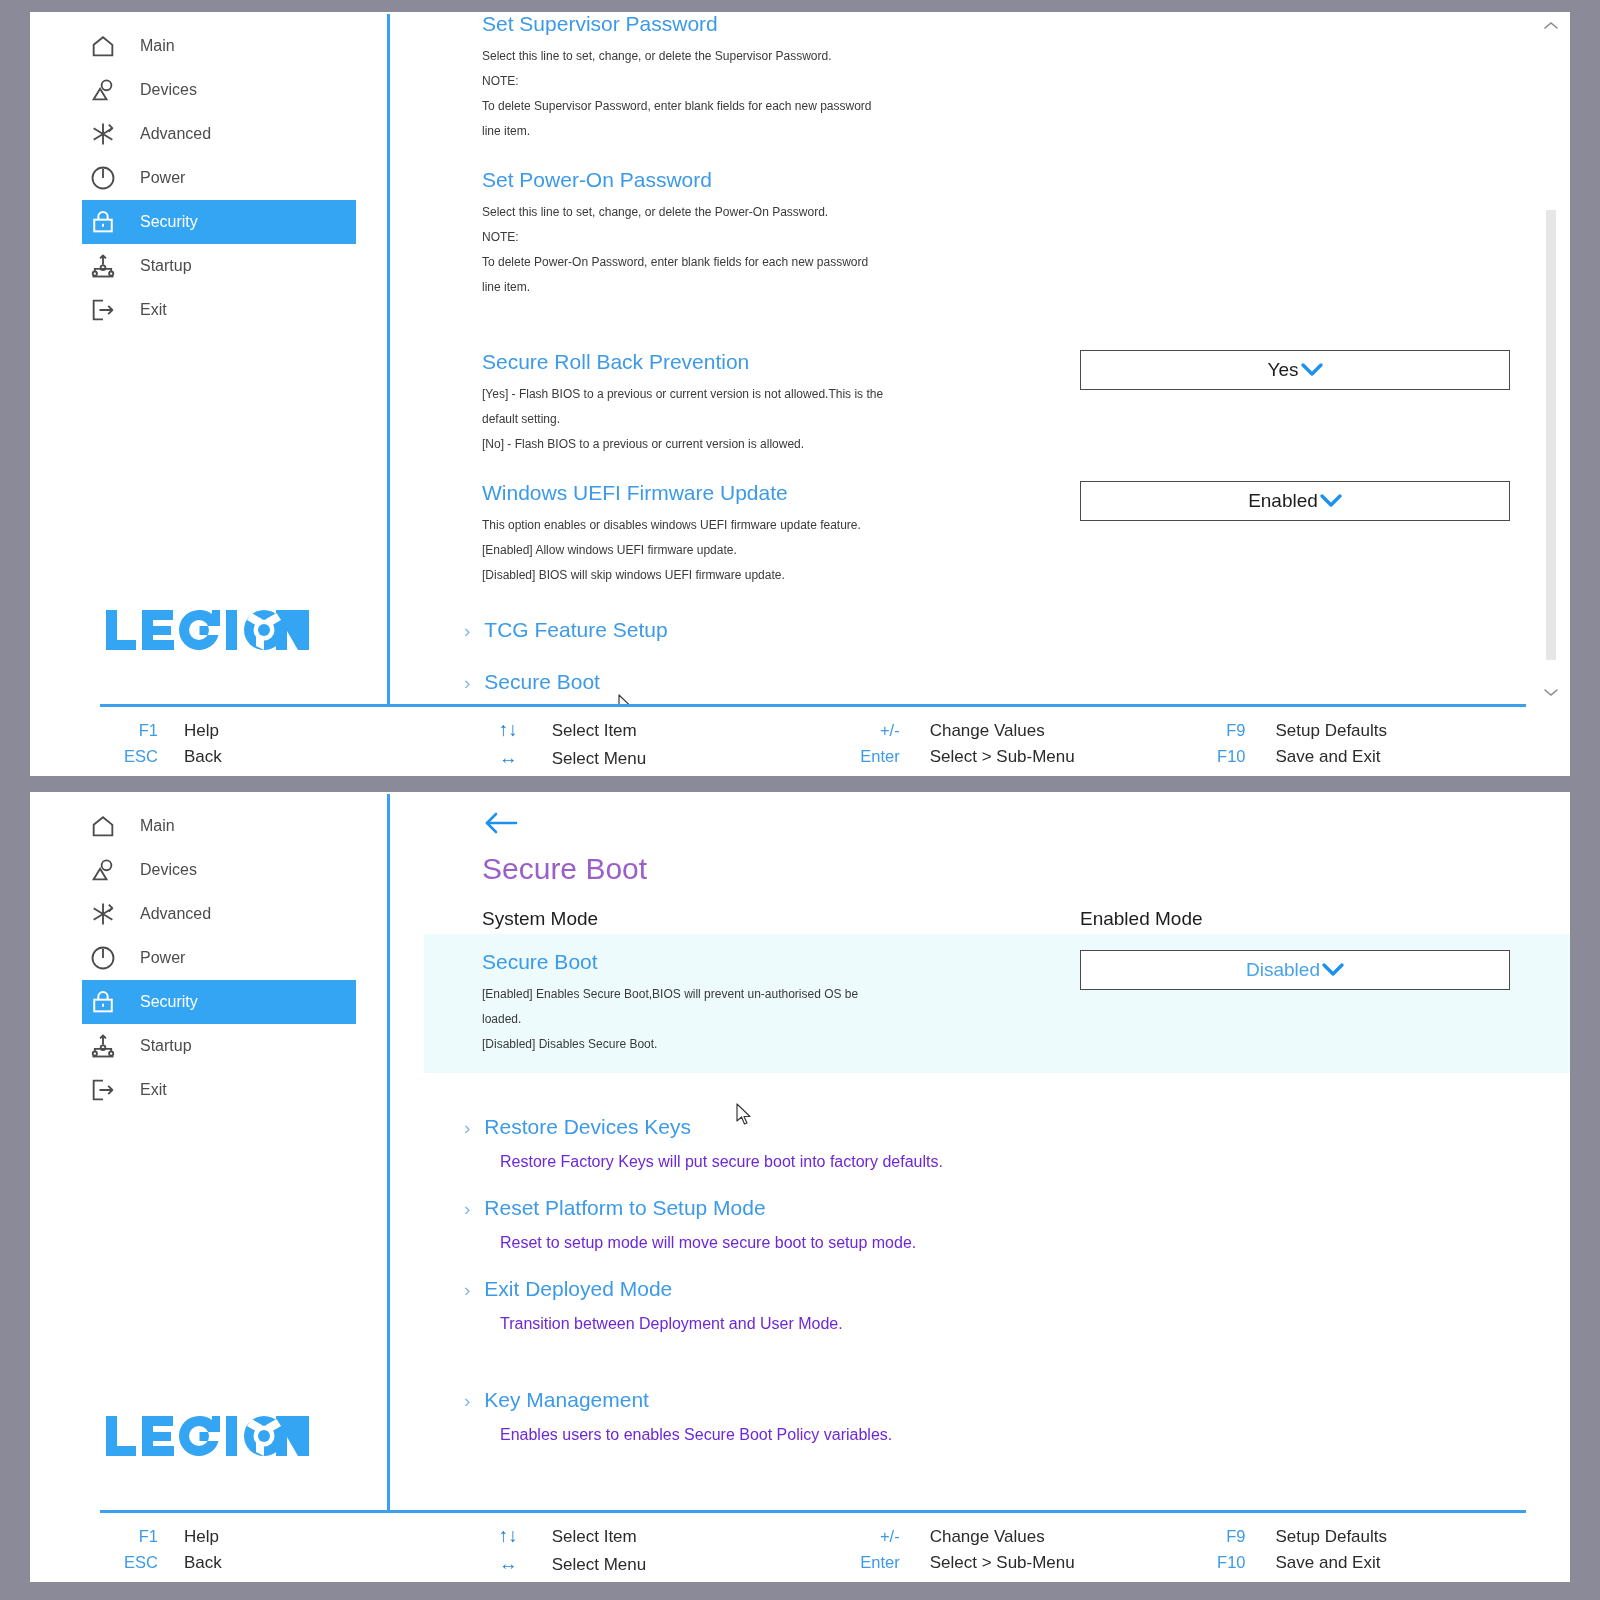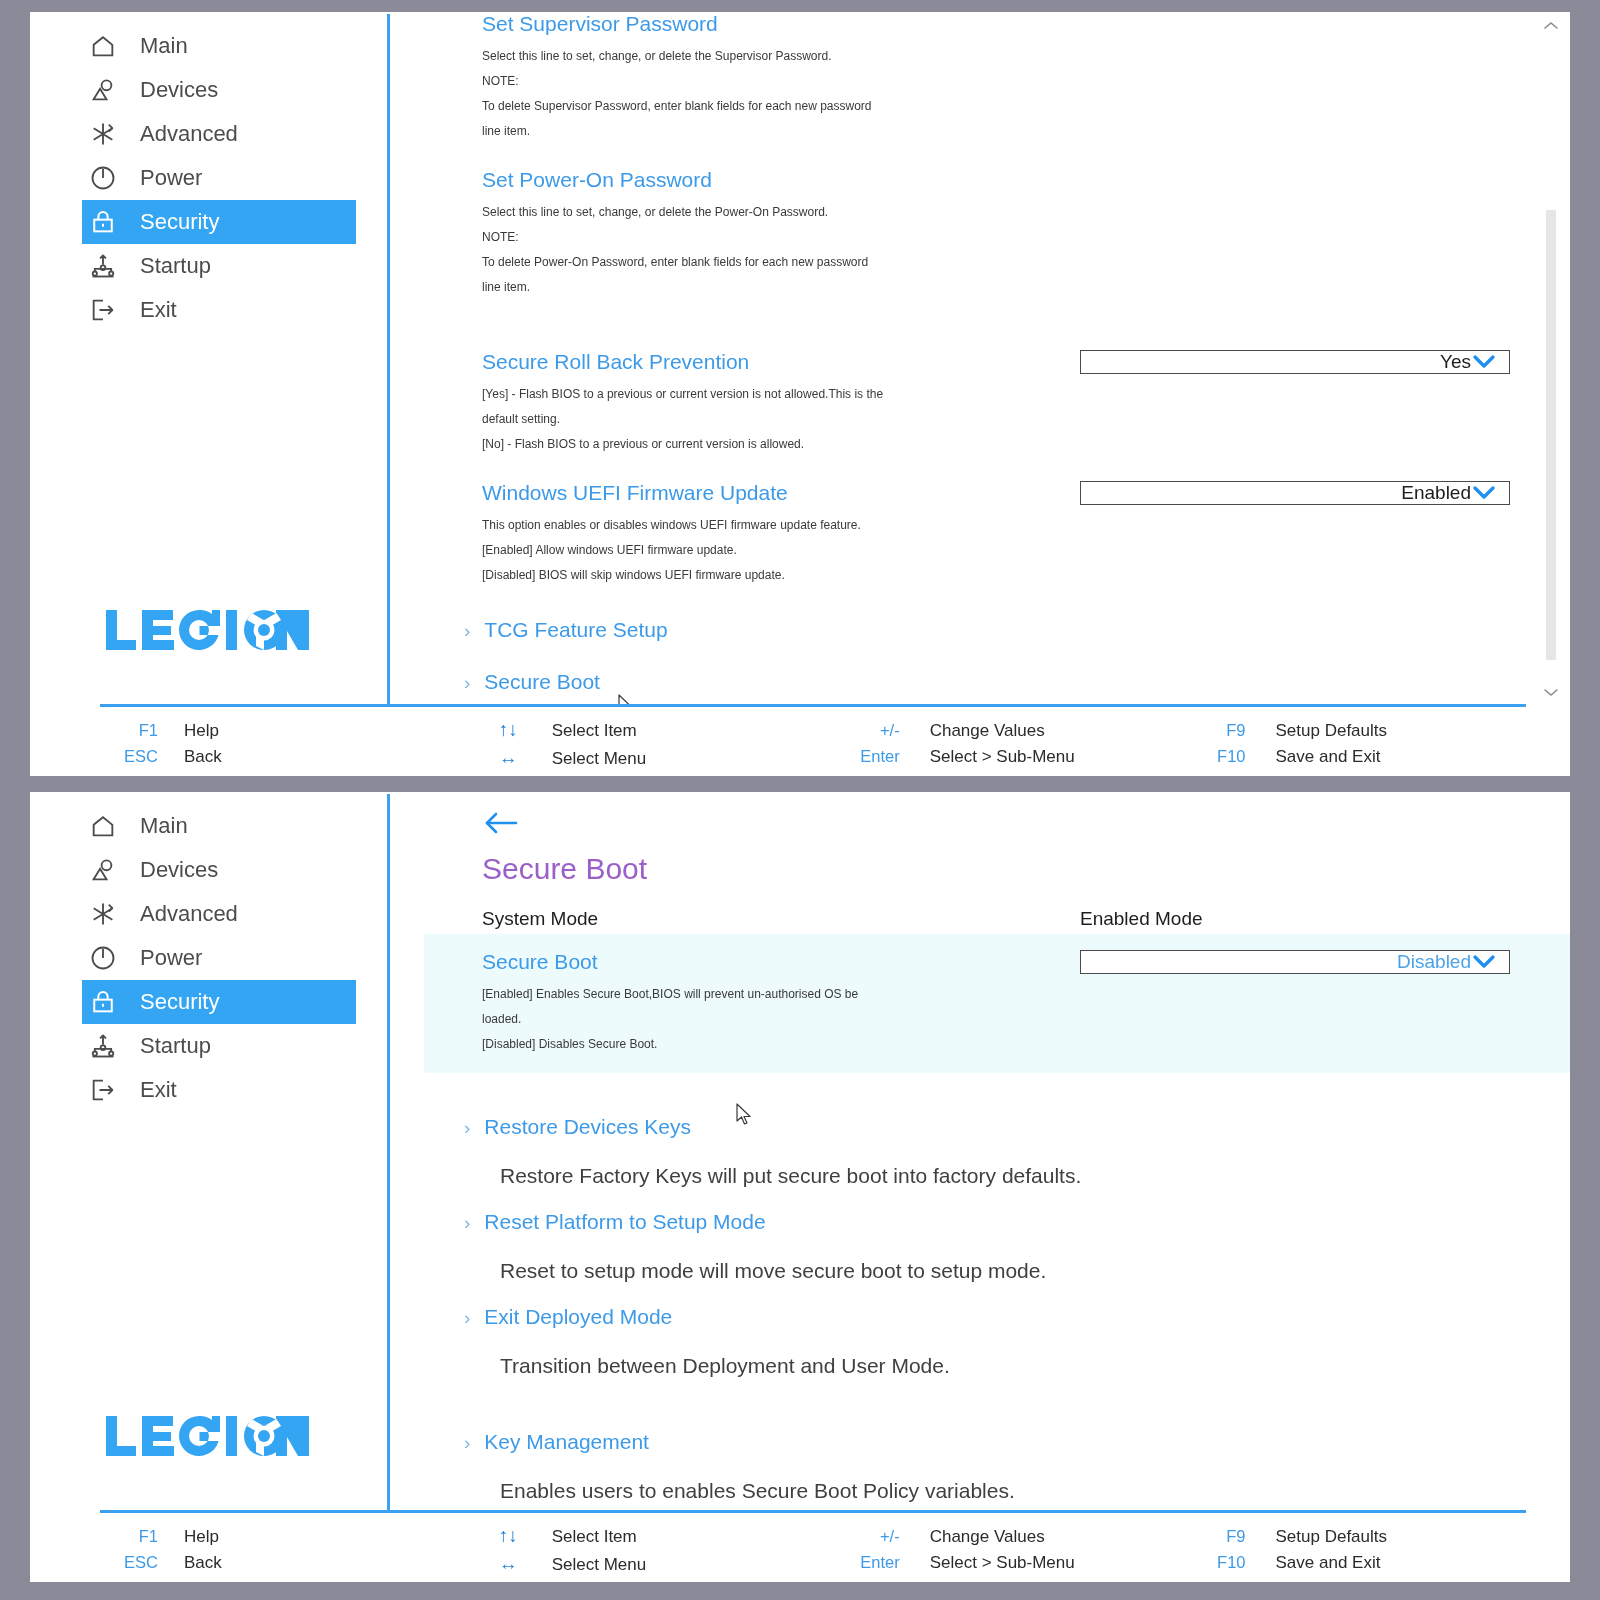--- a/index.html
+++ b/index.html
@@ -41,21 +41,21 @@
     content: ""; position: absolute;
     right: 0; top: 2px; bottom: 0;
     width: 3px; background: #3ba0f0;
   }
   .nav-item {
     height: 44px;
     display: flex; align-items: center;
     padding-left: 58px;
     gap: 22px;
     color: #4c4c4c;
-    font-size: 22px;
+    font-size: 16px;
   }
   .nav-item.active {
     background: #34a5f3;
     color: #ffffff;
     margin-left: 52px;
     margin-right: 34px;
     padding-left: 6px;
   }
   .nav-ico { width: 30px; height: 30px; flex: 0 0 30px;
     display: flex; align-items: center; justify-content: center; }
@@ -91,40 +91,40 @@
     margin-top: 6px;
     white-space: pre-line;
   }
   .block { margin-bottom: 22px; }
 
   .row { display: flex; align-items: flex-start; }
   .row-left { flex: 1; min-width: 0; }
   .row-right { width: 430px; flex: 0 0 430px; padding-top: 2px; }
 
   .dropdown {
-    height: 24px;
+    height: 40px;
     border: 1.5px solid #4a4a4a;
     background: #fff;
     display: flex; align-items: center;
-    justify-content: flex-end;
+    justify-content: center;
     padding: 0 12px 0 14px;
     font-size: 19px;
     color: #1d1d1d;
   }
   .dropdown .chev { color: #1e90ef; font-weight: bold; font-size: 21px; line-height: 1; }
   .dropdown.hl-value { color: #4aa3ea; }
 
   .submenu {
     display: flex; align-items: baseline; gap: 14px;
     color: #3c9ae8; font-size: 21px;
   }
   .submenu .caret { color: #7fb8e8; font-size: 19px; }
   .submenu-desc {
-    color: #404040; font-size: 21px; line-height: 25px;
-    margin-top: 24px; padding-left: 0px;
+    color: #6d28d9; font-size: 16px; line-height: 25px;
+    margin-top: 10px; padding-left: 0px;
   }
 
   
   .hl-row {
     background: #edfbfd;
     margin-left: -58px; margin-right: -60px;
     padding: 14px 60px 16px 58px;
     display: flex; align-items: flex-start;
   }
 

